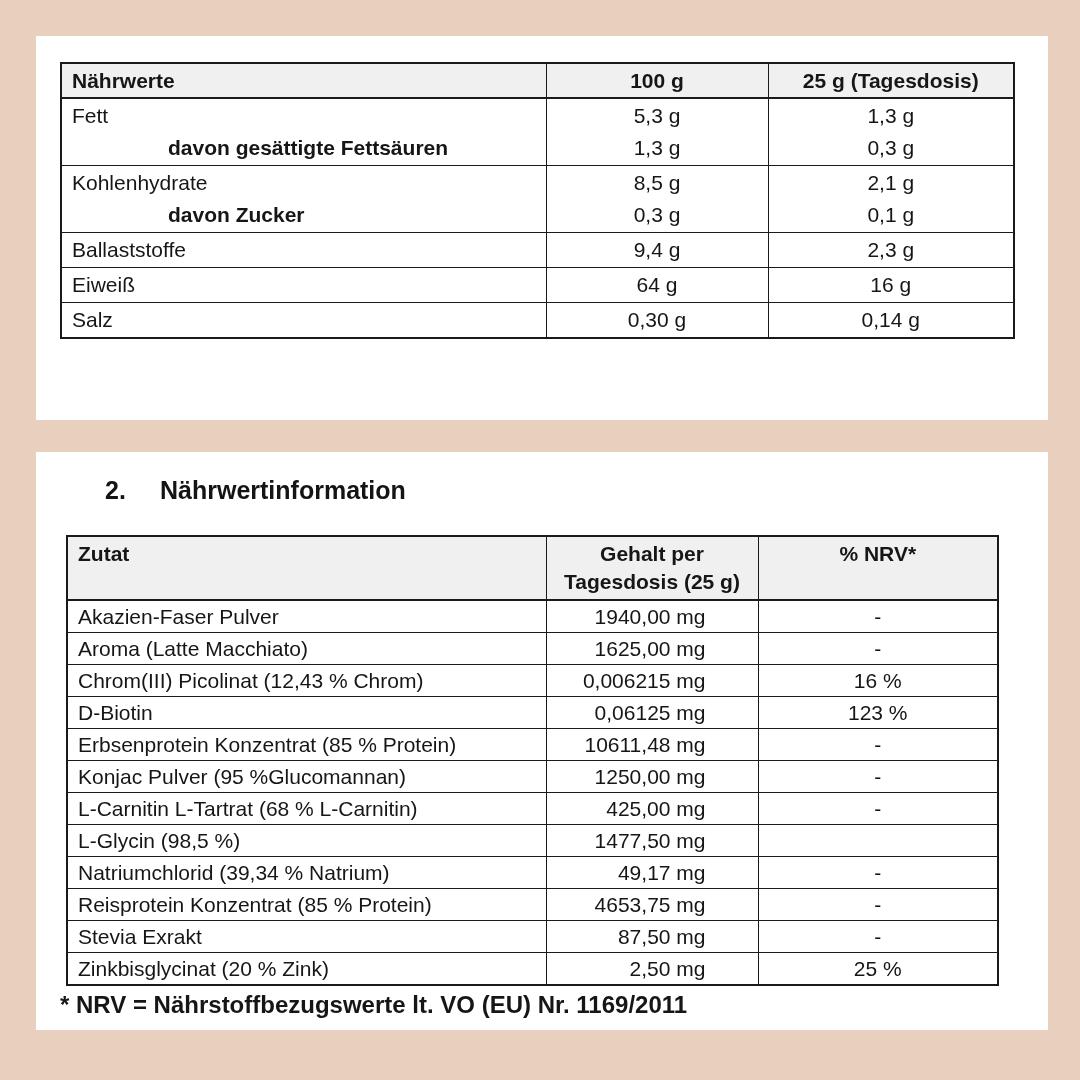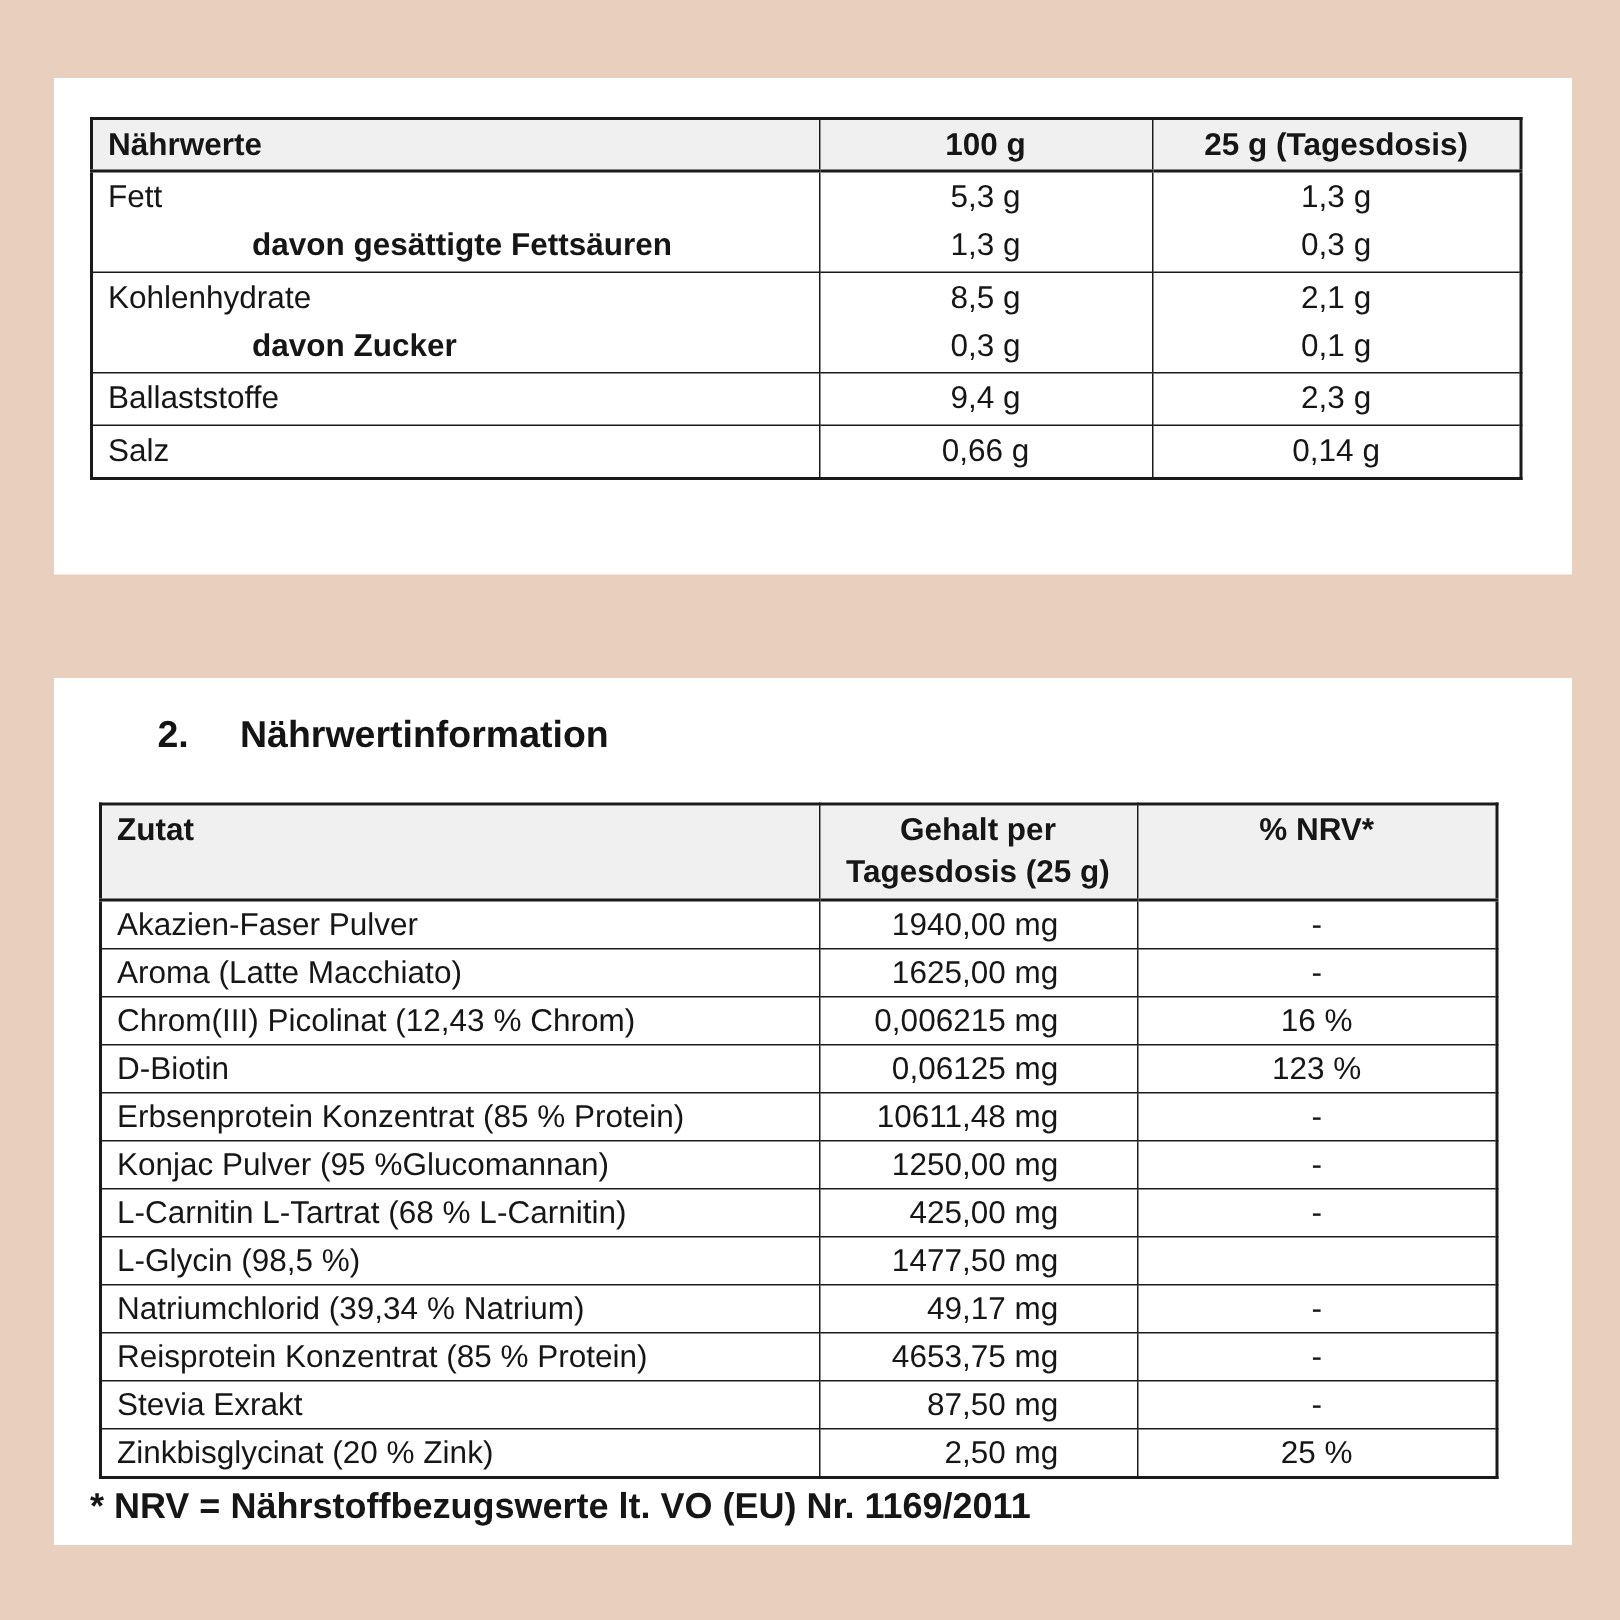--- a/index.html
+++ b/index.html
@@ -9,21 +9,21 @@
     background: #e9cfbe;
     color: #161616;
     overflow: hidden;
   }
   .card {
     position: absolute;
     background: #ffffff;
     left: 36px;
     width: 1012px;
   }
-  #card-nutrition { top: 52px; height: 331px; }
+  #card-nutrition { top: 36px; height: 384px; }
   #card-ingredients { top: 452px; height: 578px; }
 
   table {
     border-collapse: collapse;
     table-layout: fixed;
   }
   #nutrition-table {
     margin: 26px 0 0 24px;
     width: 953px;
   }
@@ -116,22 +116,27 @@
           <span class="line">2,1 g</span>
           <span class="line">0,1 g</span>
         </td>
       </tr>
       <tr>
         <td class="col-label">Ballaststoffe</td>
         <td class="col-center">9,4 g</td>
         <td class="col-center">2,3 g</td>
       </tr>
       <tr>
+        <td class="col-label">Eiweiß</td>
+        <td class="col-center">64 g</td>
+        <td class="col-center">16 g</td>
+      </tr>
+      <tr>
         <td class="col-label">Salz</td>
-        <td class="col-center">0,66 g</td>
+        <td class="col-center">0,30 g</td>
         <td class="col-center">0,14 g</td>
       </tr>
     </tbody>
   </table>
 </div>
 
 <div class="card" id="card-ingredients">
   <div class="heading">
     <span class="h-num">2.</span>
     <span>Nährwertinformation</span>

